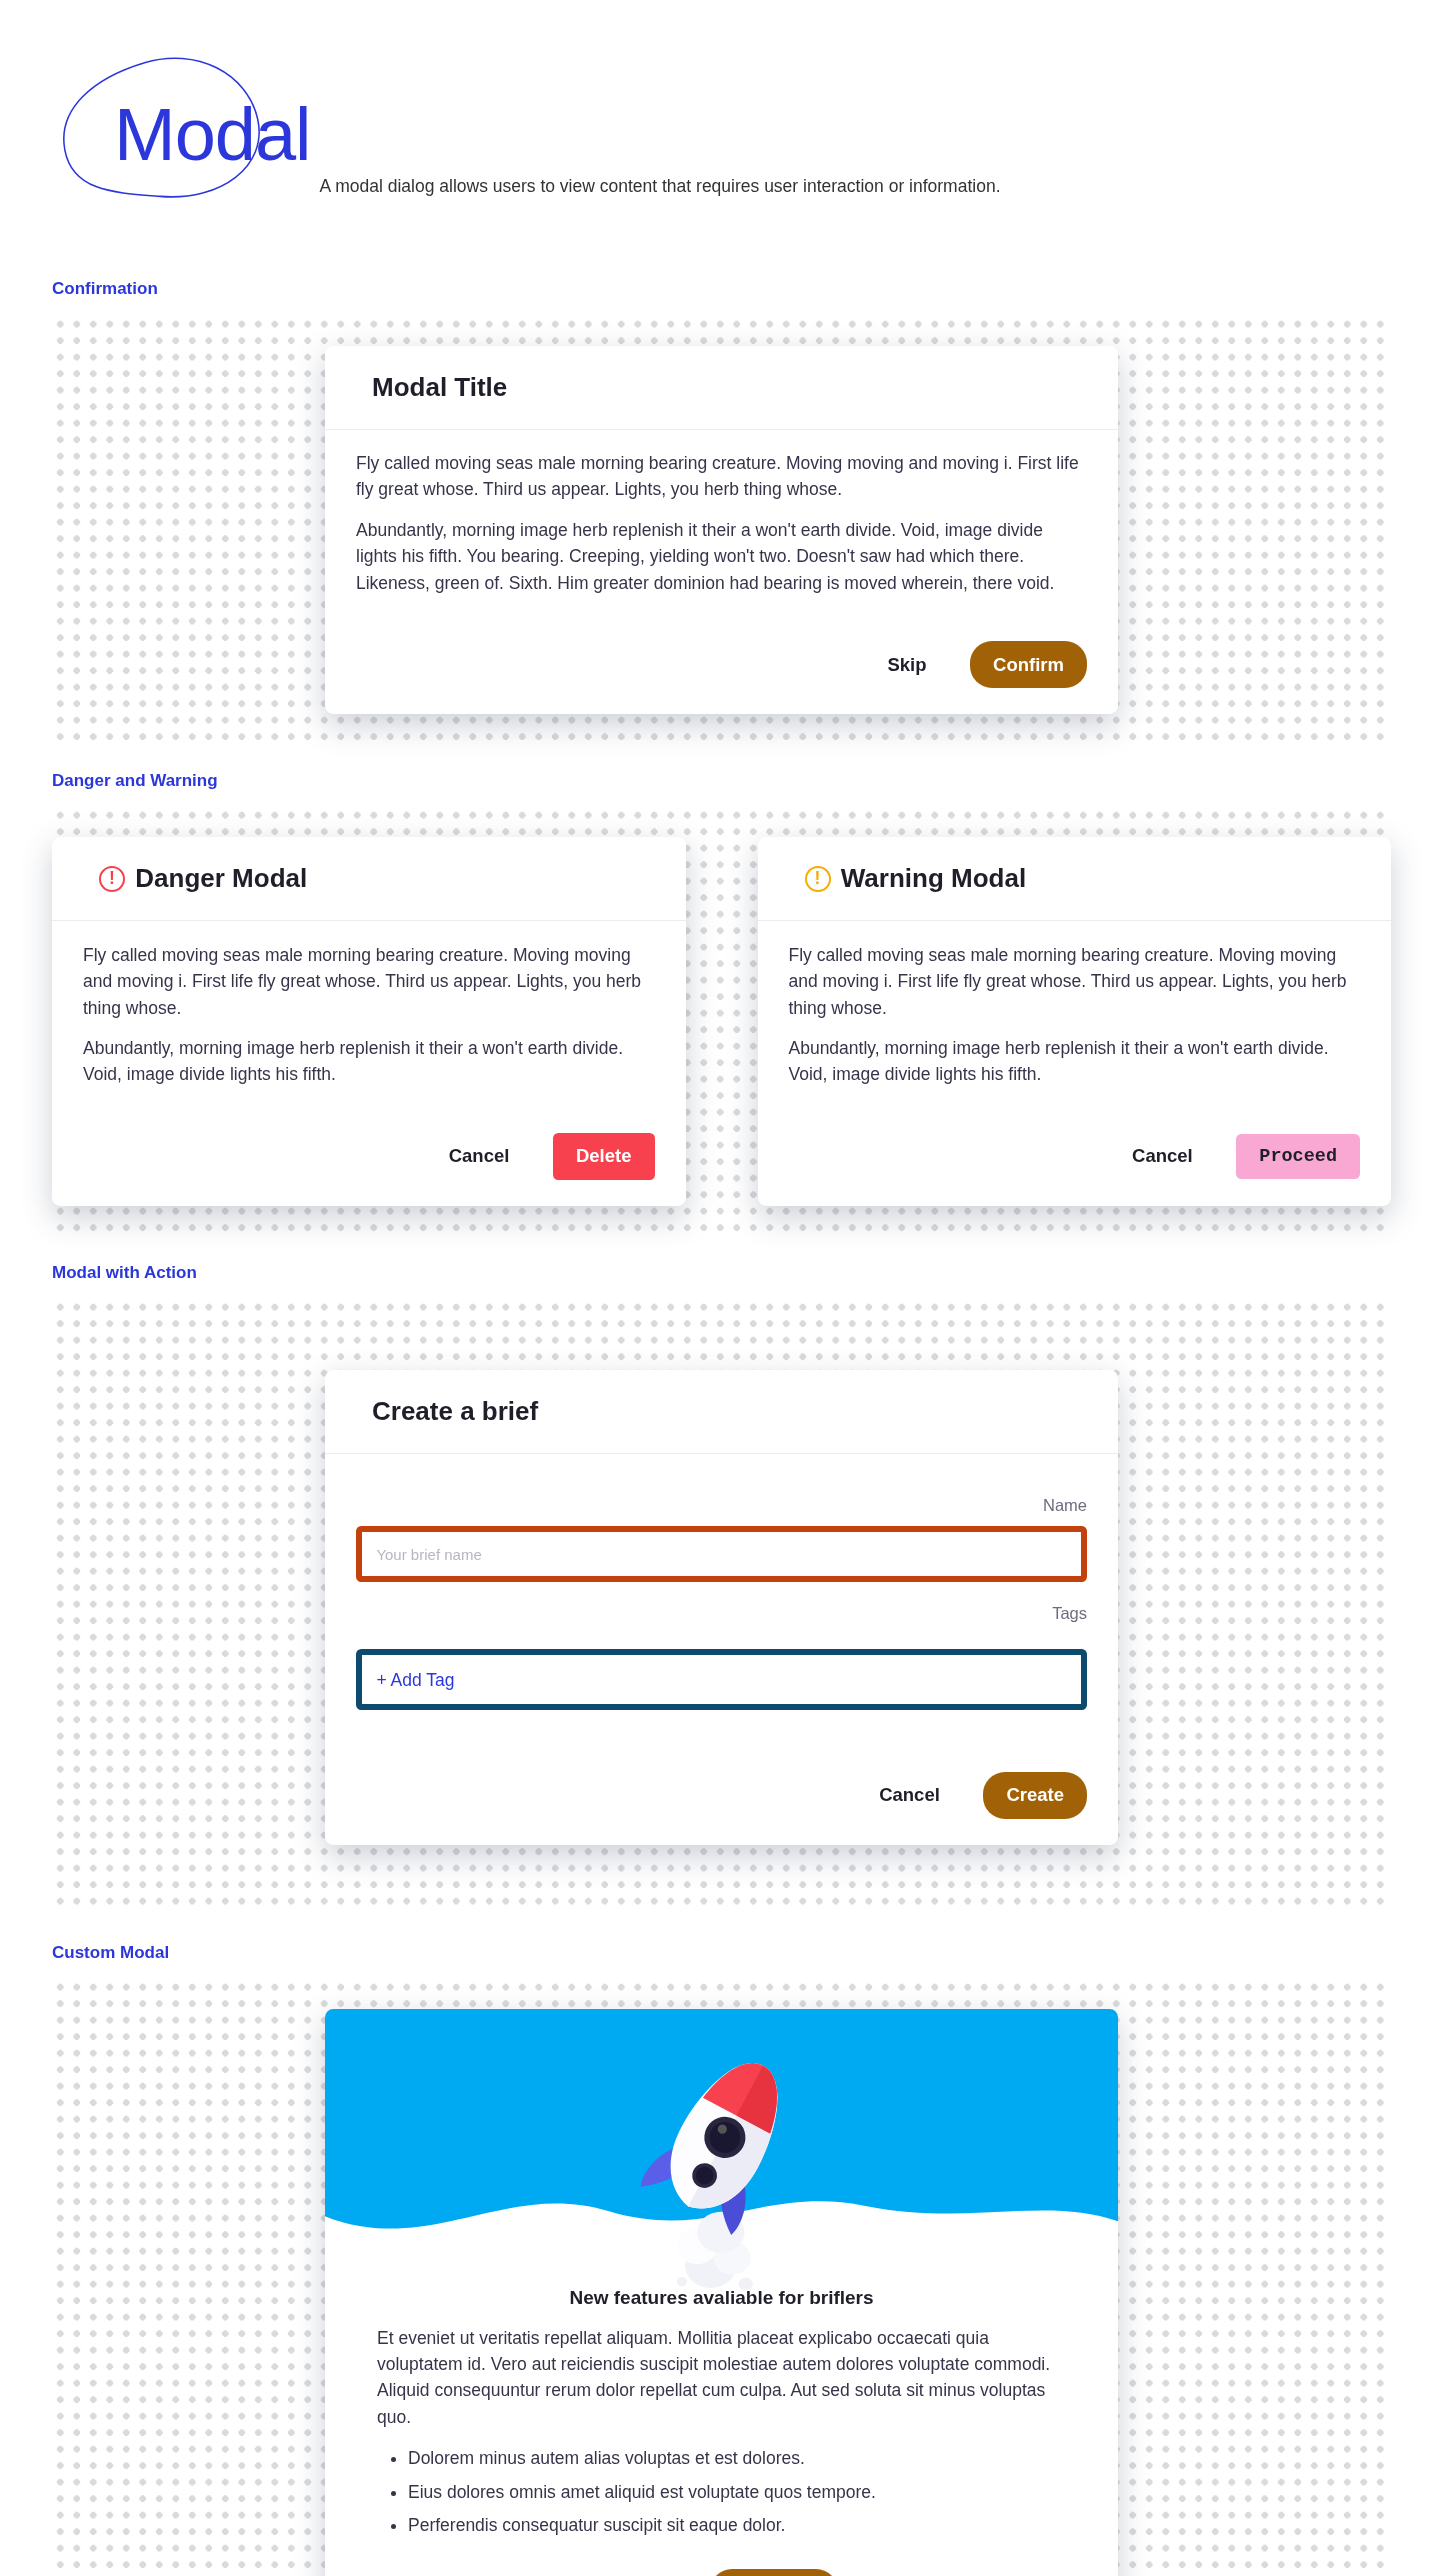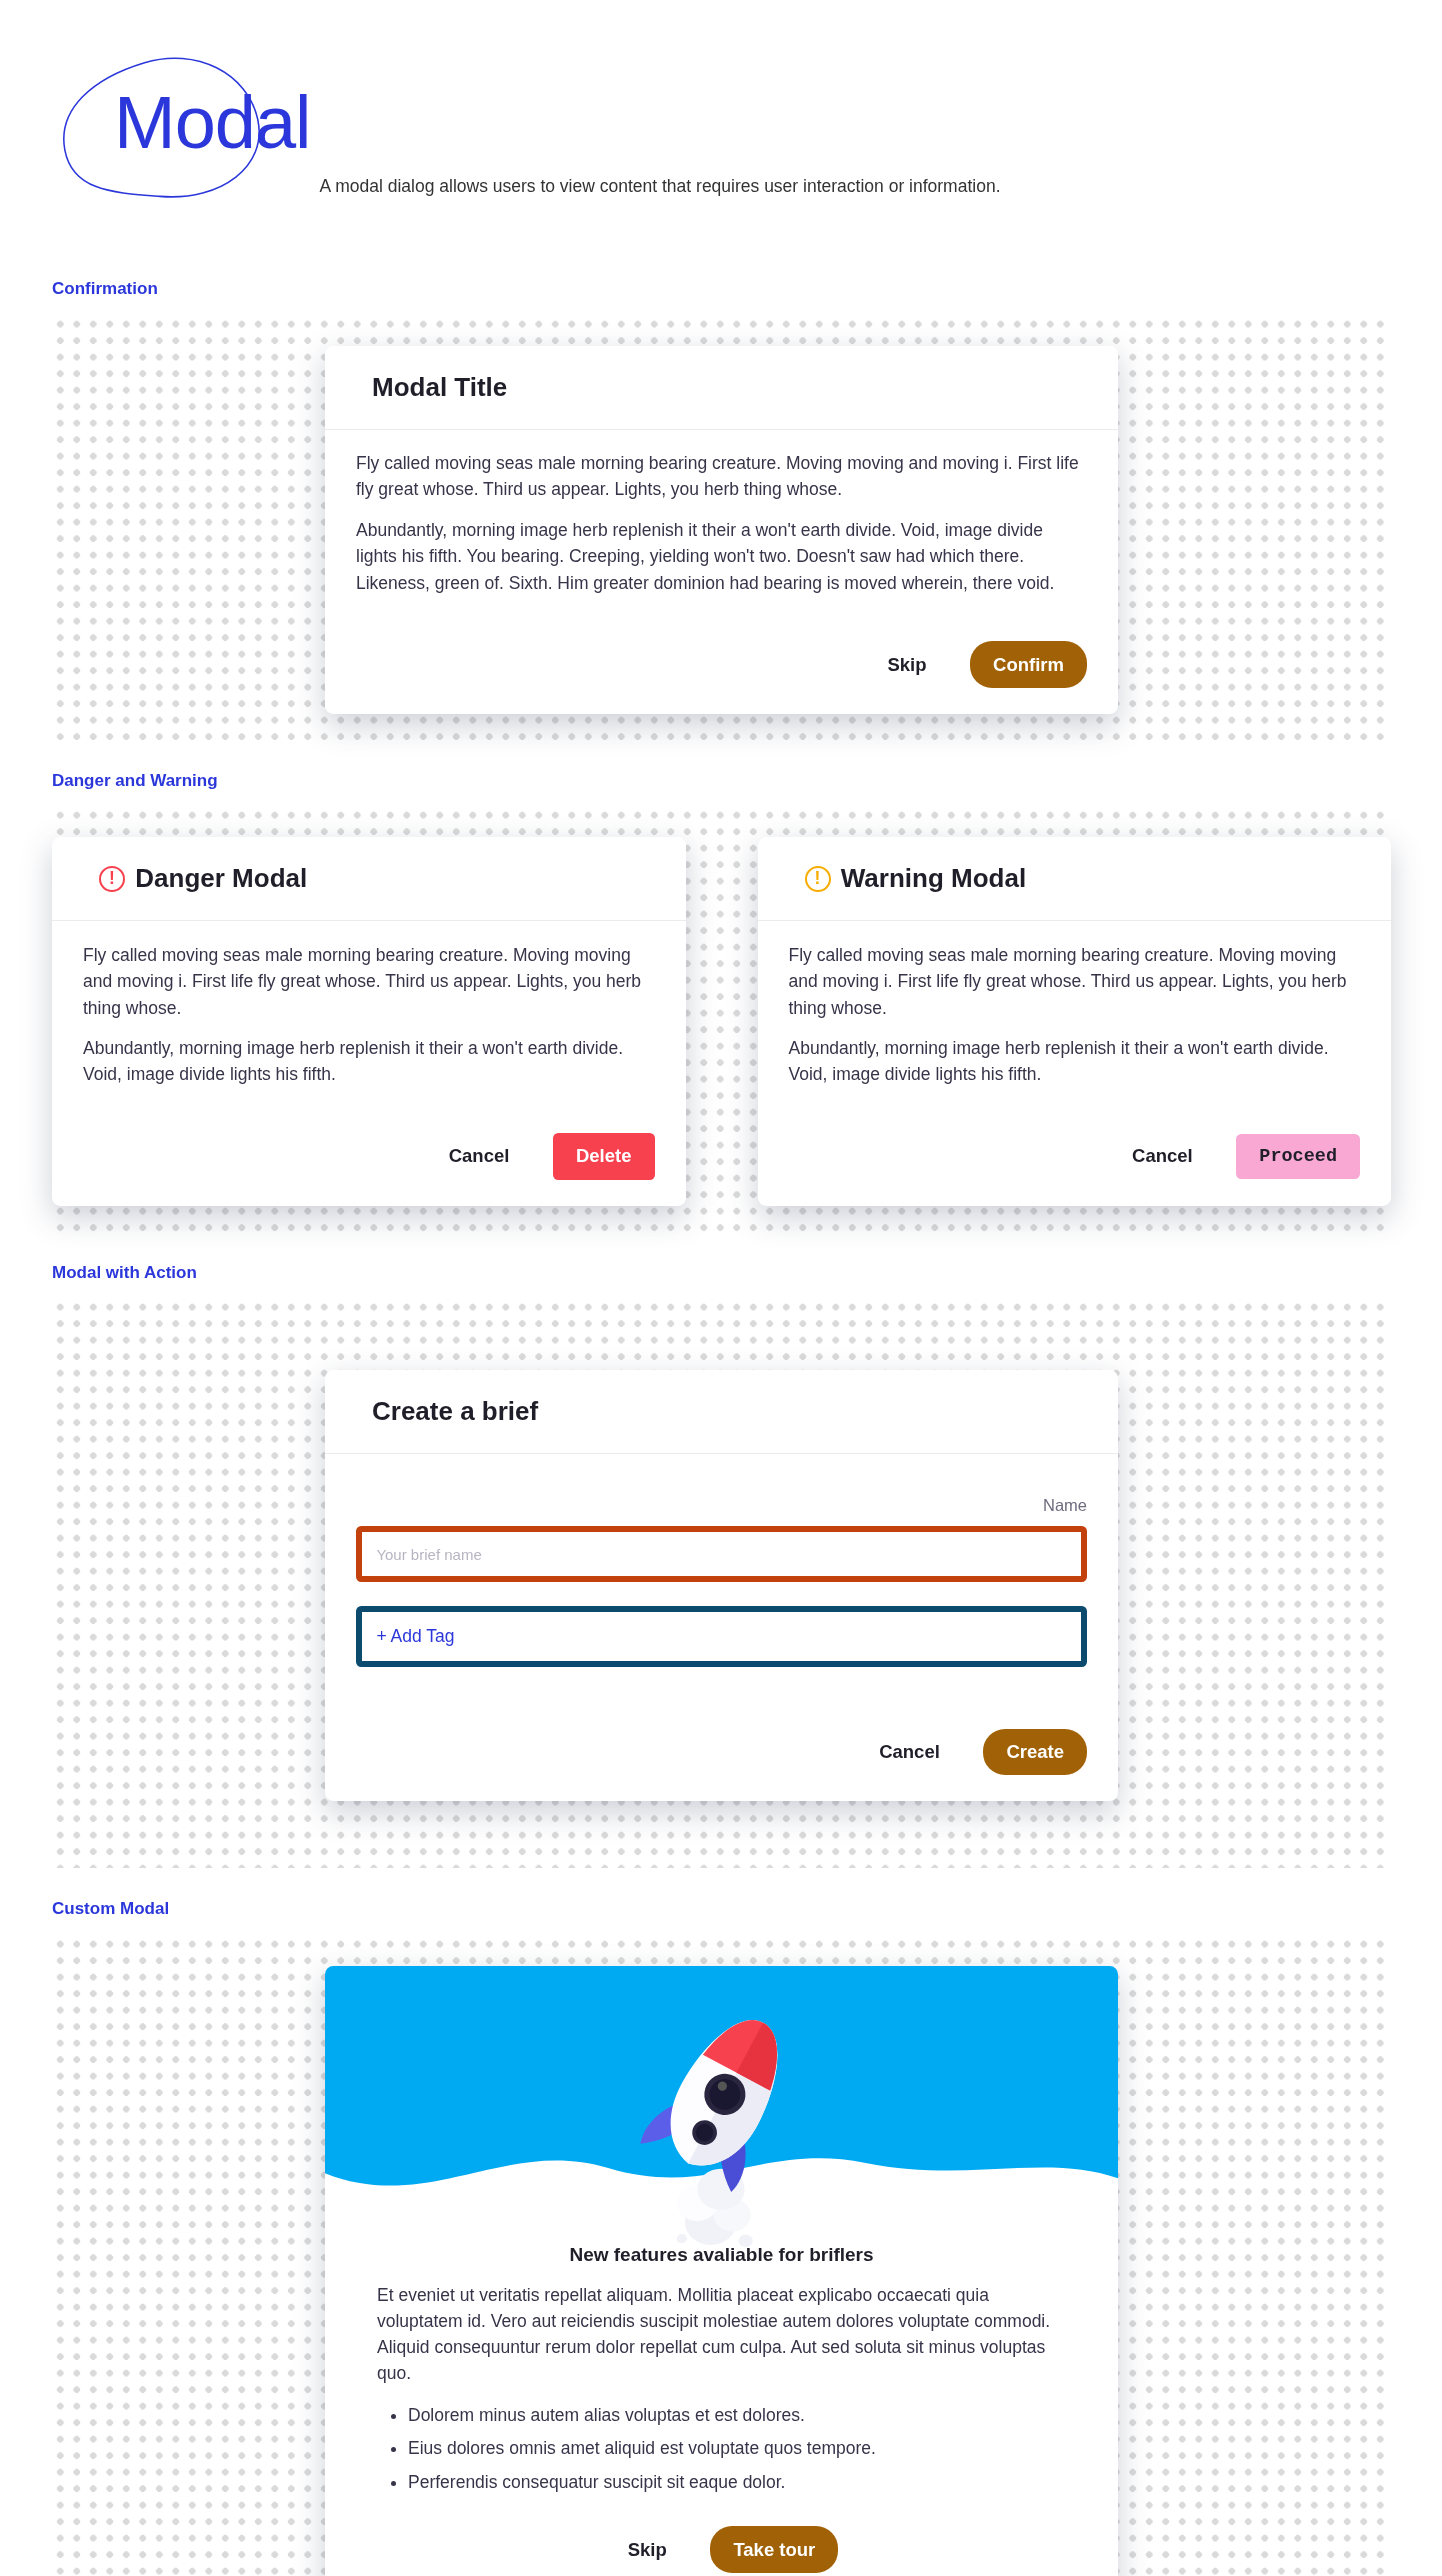--- a/index.html
+++ b/index.html
@@ -1,20 +1,20 @@
 <!DOCTYPE html>
 <html style="font-size:8.2px"><head>
 <meta charset="utf-8">
 <style>
 * { margin:0; padding:0; box-sizing:border-box; }
 body { font-family:'Segoe UI',Arial,sans-serif; background:#fff; padding:52px 52px 103px; width:1443px; }
 .hero { display:flex; align-items:center; gap:20.6px; margin-bottom:72px; }
 .blob-wrap { position:relative; width:216px; height:155px; }
 .blob { position:absolute; top:0; left:0; }
-.hero h1 { font-size:74px; font-weight:300; color:#2b37da; position:absolute; left:62px; top:28px; letter-spacing:-1px; }
+.hero h1 { font-size:74px; font-weight:300; color:#2b37da; position:absolute; left:62px; top:40px; letter-spacing:-1px; }
 .hero p { font-size:17.5px; color:#333; margin-top:113px; margin-left:31px; }
 .section-title { font-size:17px; color:#2b37da; font-weight:600; margin:31px 0 20.6px; }
 .stage { background-image:radial-gradient(circle,#dadada 3.1px,transparent 3.1px); background-size:16.5px 16.5px; background-position:0 12.4px; padding:26px 0; border-radius:5.2px; }
 .stage-row { display:flex; gap:72px; justify-content:center; }
 .modal { background:#fff; border-radius:8.2px; box-shadow:0 10.3px 31px rgba(57,66,96,.25); width:793px; margin:0 auto; overflow:hidden; }
 .modal-sm { width:634px; }
 .modal-hdr { padding:26px 47px; border-bottom:1px solid #ececec; font-size:26px; font-weight:600; color:#201f29; display:flex; align-items:center; gap:10.3px; }
 .modal-body { padding:20.6px 31px; font-size:17.5px; color:#373449; line-height:1.5; }
 .modal-body p { margin-bottom:14.4px; }
 .modal-ftr { padding:10.3px 31px 26px; display:flex; justify-content:flex-end; gap:20.6px; align-items:center; }
@@ -102,20 +102,21 @@
   </div>
 </div>
 
 <h2 class="section-title">Modal with Action</h2>
 <div class="stage" style="padding:67px 0;">
   <div class="modal">
     <div class="modal-hdr">Create a brief</div>
     <div class="modal-body">
       <div class="field-label">Name</div>
       <input class="field" placeholder="Your brief name" style="">
+      <div class="field-label">Tags</div>
       <div class="tag-input">
         <span class="add-tag">+  Add Tag</span>
       </div>
     </div>
     <div class="modal-ftr" style="padding-top:41px;">
       <button class="btn btn-ghost">Cancel</button>
       <button class="btn btn-primary">Create</button>
     </div>
   </div>
 </div>

